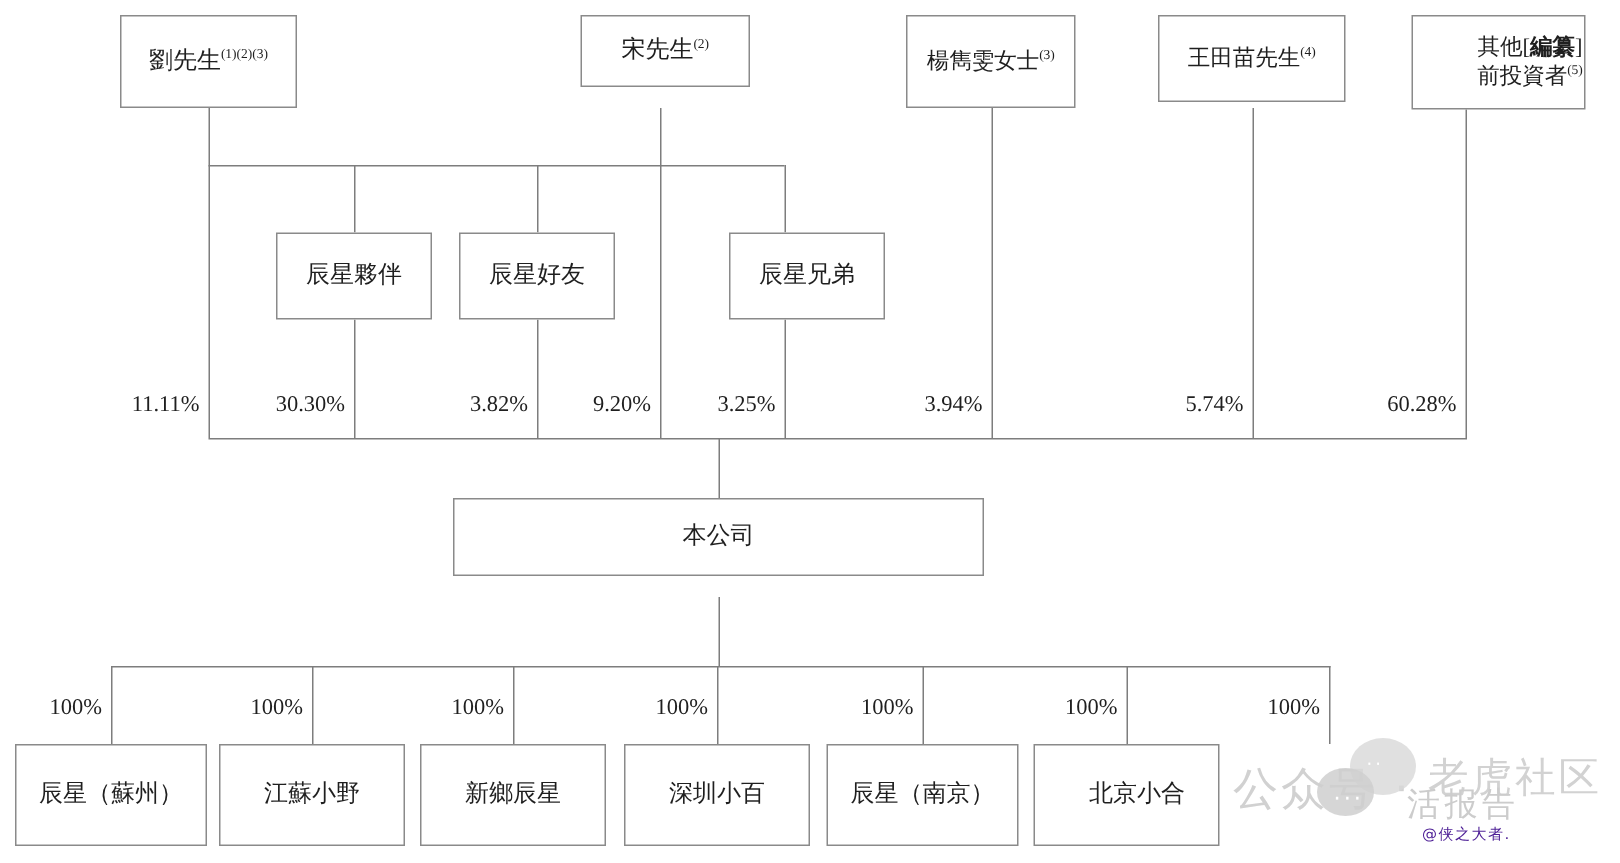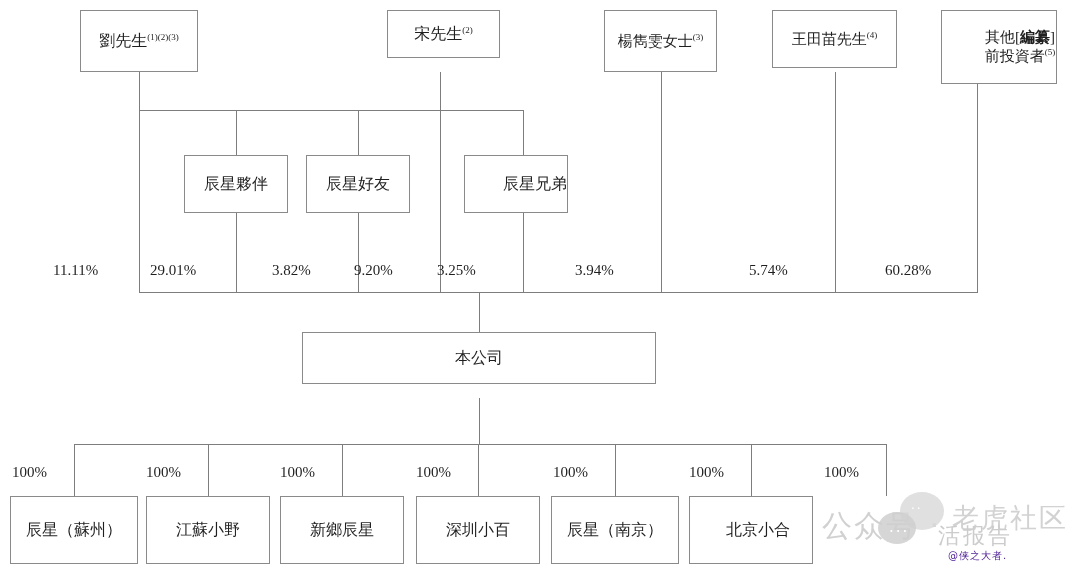--- a/index.html
+++ b/index.html
@@ -37,21 +37,21 @@
     font-size: 9px;
     vertical-align: super;
     line-height: 0;
   }
   .node .bracketed { font-weight: bold; }
   .pct {
     position: absolute;
     font-size: 15px;
     color: #1f1f1f;
     white-space: nowrap;
-    text-align: left;
+    text-align: right;
     z-index: 4;
   }
   .ln {
     position: absolute;
     background: #7d7d7d;
     z-index: 1;
   }
   .ln.h { height: 1px; }
   .ln.v { width: 1px; }
 
@@ -125,31 +125,31 @@
   </div>
 
   <div class="node" style="left:604px;top:10px;width:113px;height:62px;font-size:15px;">
     <span class="label"><span>楊雋雯女士</span><sup>(3)</sup></span>
   </div>
 
   <div class="node" style="left:772px;top:10px;width:125px;height:58px;font-size:15px;">
     <span class="label"><span>王田苗先生</span><sup>(4)</sup></span>
   </div>
 
-  <div class="node" style="left:941px;top:10px;width:116px;height:74px;font-size:15px;padding-left:42px;">
+  <div class="node" style="left:941px;top:10px;width:116px;height:63px;font-size:15px;padding-left:42px;">
     <span class="label"><span>其他[<span class="bracketed">編纂</span>]前投資者</span><sup>(5)</sup></span>
   </div>
 
   <div class="node" style="left:184px;top:155px;width:104px;height:58px;">
     <span class="label">辰星夥伴</span>
   </div>
   <div class="node" style="left:306px;top:155px;width:104px;height:58px;">
     <span class="label">辰星好友</span>
   </div>
-  <div class="node" style="left:464px;top:155px;width:104px;height:58px;justify-content:flex-end;">
+  <div class="node" style="left:486px;top:155px;width:104px;height:58px;">
     <span class="label">辰星兄弟</span>
   </div>
 
   <div class="node" style="left:302px;top:332px;width:354px;height:52px;">
     <span class="label">本公司</span>
   </div>
 
   <div class="node" style="left:10px;top:496px;width:128px;height:68px;">
     <span class="label">辰星（蘇州）</span>
   </div>
@@ -201,21 +201,21 @@
   <div class="ln h" style="left:74px;top:444px;width:813px;"></div>
   <div class="ln v" style="left:74px;top:444px;height:52px;"></div>
   <div class="ln v" style="left:208px;top:444px;height:52px;"></div>
   <div class="ln v" style="left:342px;top:444px;height:52px;"></div>
   <div class="ln v" style="left:478px;top:444px;height:52px;"></div>
   <div class="ln v" style="left:615px;top:444px;height:52px;"></div>
   <div class="ln v" style="left:751px;top:444px;height:52px;"></div>
   <div class="ln v" style="left:886px;top:444px;height:52px;"></div>
 
   <div class="pct" style="left:53px;top:262px;width:80px;">11.11%</div>
-  <div class="pct" style="left:150px;top:262px;width:80px;">29.01%</div>
+  <div class="pct" style="left:150px;top:262px;width:80px;">30.30%</div>
   <div class="pct" style="left:272px;top:262px;width:80px;">3.82%</div>
   <div class="pct" style="left:354px;top:262px;width:80px;">9.20%</div>
   <div class="pct" style="left:437px;top:262px;width:80px;">3.25%</div>
   <div class="pct" style="left:575px;top:262px;width:80px;">3.94%</div>
   <div class="pct" style="left:749px;top:262px;width:80px;">5.74%</div>
   <div class="pct" style="left:885px;top:262px;width:86px;">60.28%</div>
 
   <div class="pct" style="left:12px;top:464px;width:56px;">100%</div>
   <div class="pct" style="left:146px;top:464px;width:56px;">100%</div>
   <div class="pct" style="left:280px;top:464px;width:56px;">100%</div>

